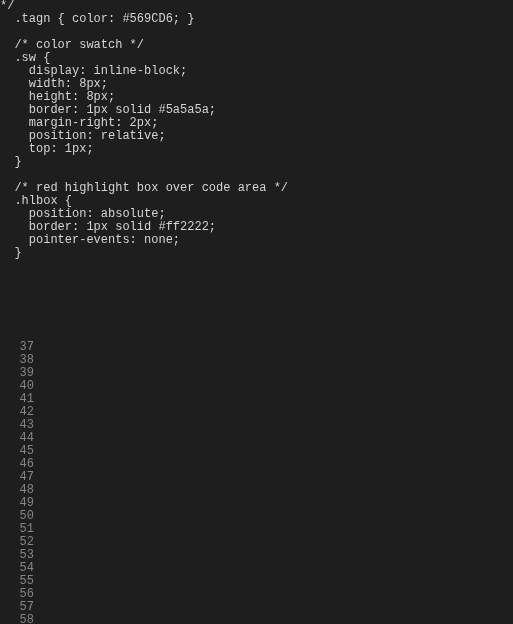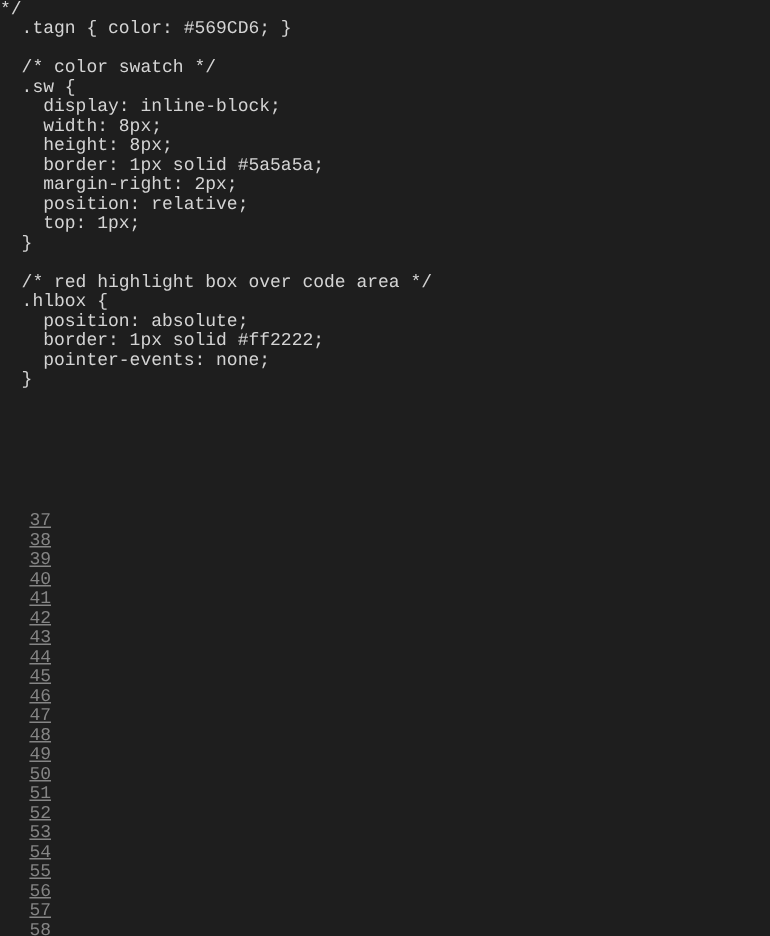--- a/index.html
+++ b/index.html
@@ -16,21 +16,21 @@
     padding-top: 3px;
   }
   .gutter {
     width: 34px;
     text-align: right;
     color: #858585;
     user-select: none;
     padding-right: 10px;
     flex-shrink: 0;
   }
-  .gutter .ln { height: 13px; text-decoration: underline; }
+  .gutter .ln { height: 13px; }
   .code {
     position: relative;
     flex: 1;
     min-width: 0;
     padding-right: 6px;
   } </style> </head><body>*/
   .tagn { color: #569CD6; }
 
   /* color swatch */
   .sw {

